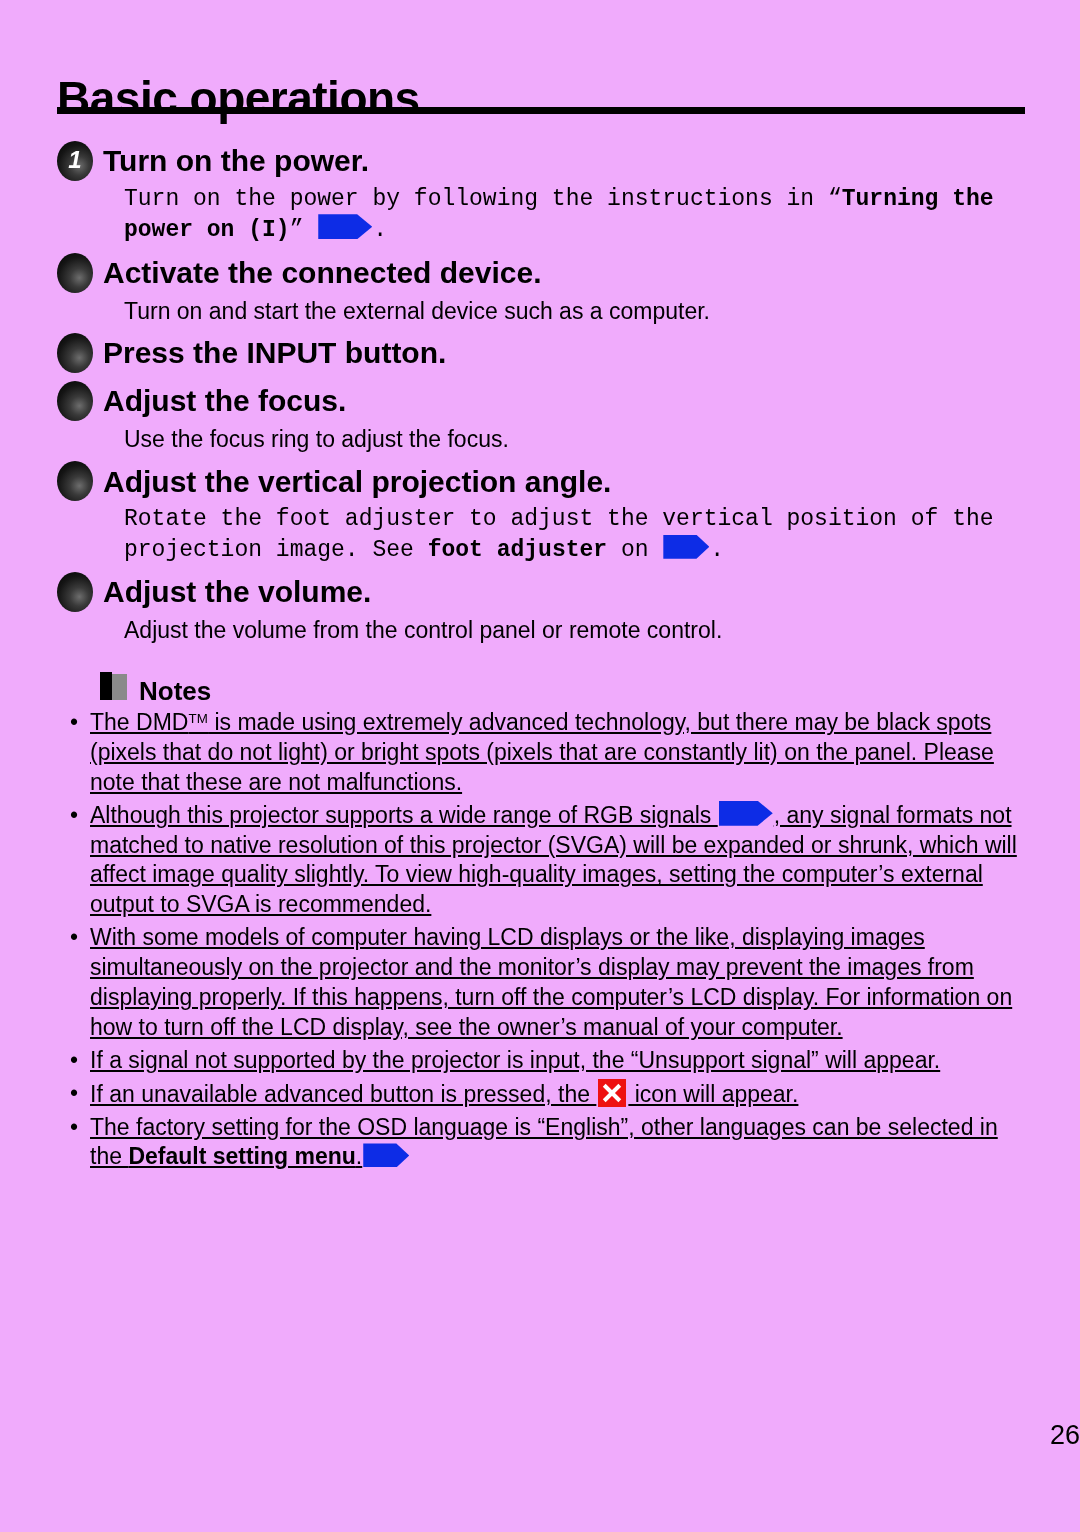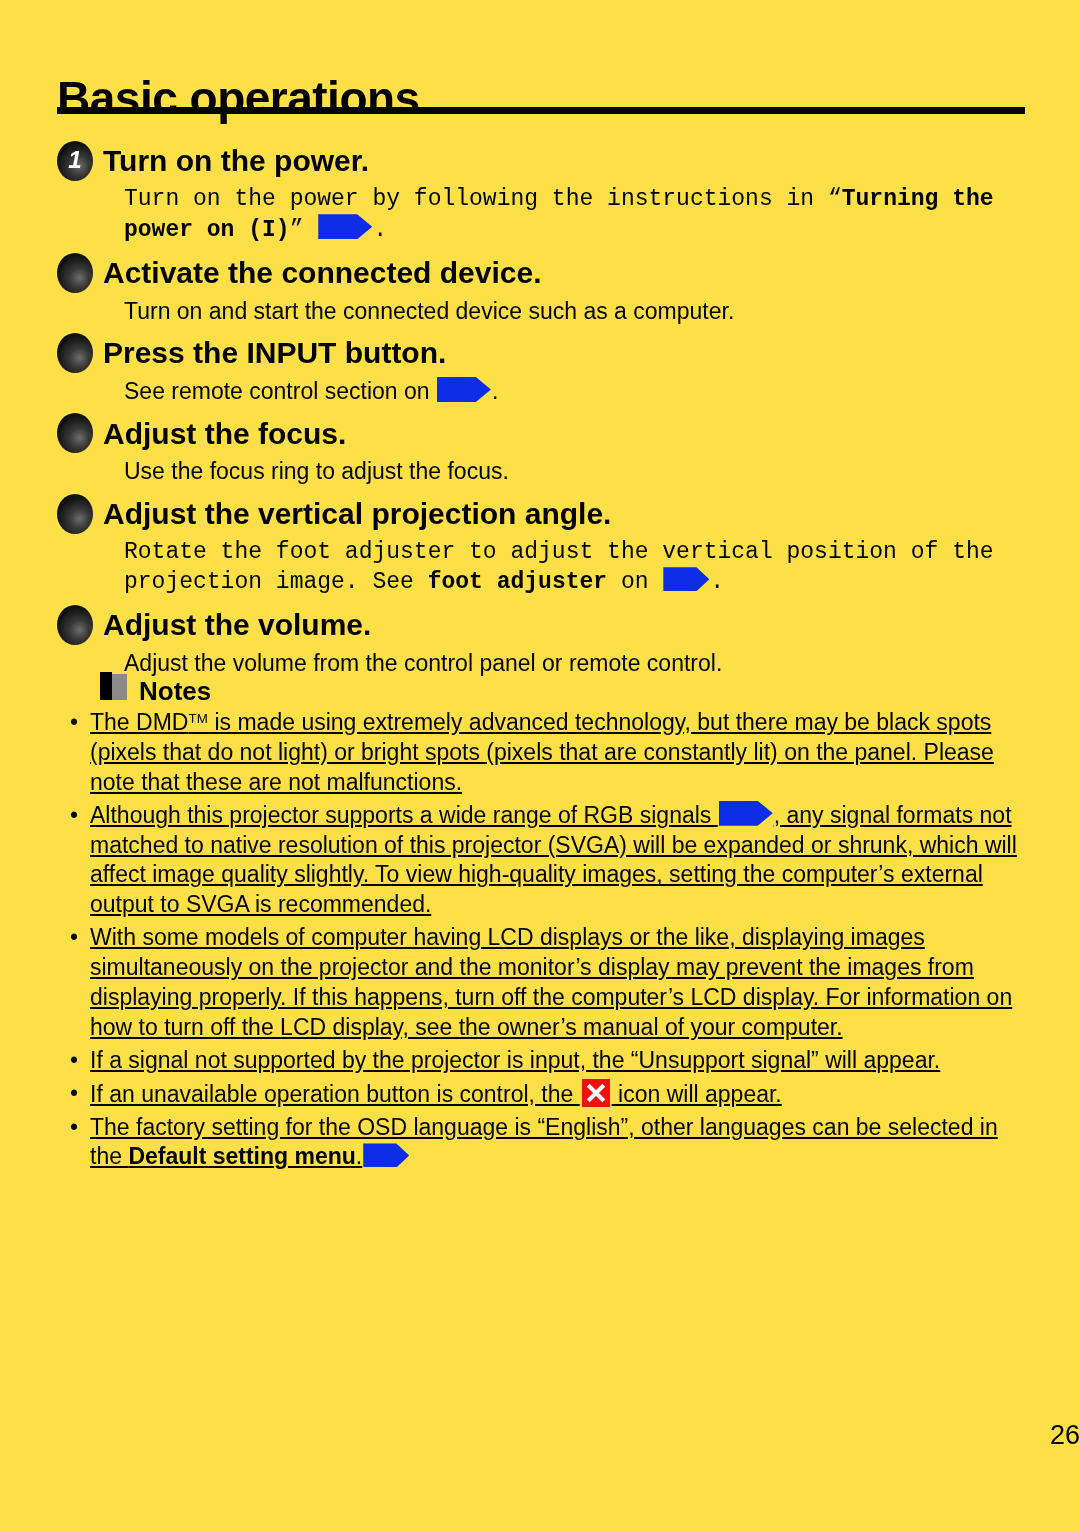--- a/index.html
+++ b/index.html
@@ -13,21 +13,21 @@
     height: 1532px;
     font-family: "Liberation Sans", sans-serif;
     color: #000000;
     -webkit-font-smoothing: antialiased;
   }
 
   .page {
     position: relative;
     width: 1080px;
     height: 1532px;
-    background: #fde047;
+    background: #f0abfc;
     overflow: hidden;
   }
 
   
   .page-title {
     position: absolute;
     left: 57px;
     top: 44px;
     font-size: 46px;
     font-weight: bold;
@@ -231,32 +231,29 @@
       </div>
     </div>
 
     <div class="step">
       <div class="step-head">
         <div class="marker plain">
           <span class="numeral"></span>
         </div>
         <div class="step-title">Activate the connected device.</div>
       </div>
-      <div class="step-body">Turn on and start the connected device such as a computer.</div>
+      <div class="step-body">Turn on and start the external device such as a computer.</div>
     </div>
 
     <div class="step">
       <div class="step-head">
         <div class="marker plain">
           <span class="numeral"></span>
         </div>
         <div class="step-title">Press the INPUT button.</div>
-      </div>
-      <div class="step-body">
-        <span>See remote control section on </span><span class="ref-arrow"></span><span>.</span>
       </div>
     </div>
 
     <div class="step">
       <div class="step-head">
         <div class="marker plain">
           <span class="numeral"></span>
         </div>
         <div class="step-title">Adjust the focus.</div>
       </div>
@@ -312,21 +309,21 @@
       <span class="note-text">With some models of computer having LCD displays or the like, displaying images simultaneously on the projector and the monitor’s display may prevent the images from displaying properly. If this happens, turn off the computer’s LCD display. For information on how to turn off the LCD display, see the owner’s manual of your computer.</span>
     </div>
 
     <div class="note">
       <span class="dot">•</span>
       <span class="note-text">If a signal not supported by the projector is input, the “Unsupport signal” will appear.</span>
     </div>
 
     <div class="note">
       <span class="dot">•</span>
-      <span class="note-text"><span>If an unavailable operation button is control, the </span><span class="x-icon"></span><span> icon will appear.</span></span>
+      <span class="note-text"><span>If an unavailable advanced button is pressed, the </span><span class="x-icon"></span><span> icon will appear.</span></span>
     </div>
 
     <div class="note">
       <span class="dot">•</span>
       <span class="note-text"><span>The factory setting for the OSD language is “English”, other languages can be selected in the </span><b>Default setting menu</b><span>.</span><span class="ref-arrow small"></span></span>
     </div>
 
   </div>
 
   <div class="page-number">26</div>

